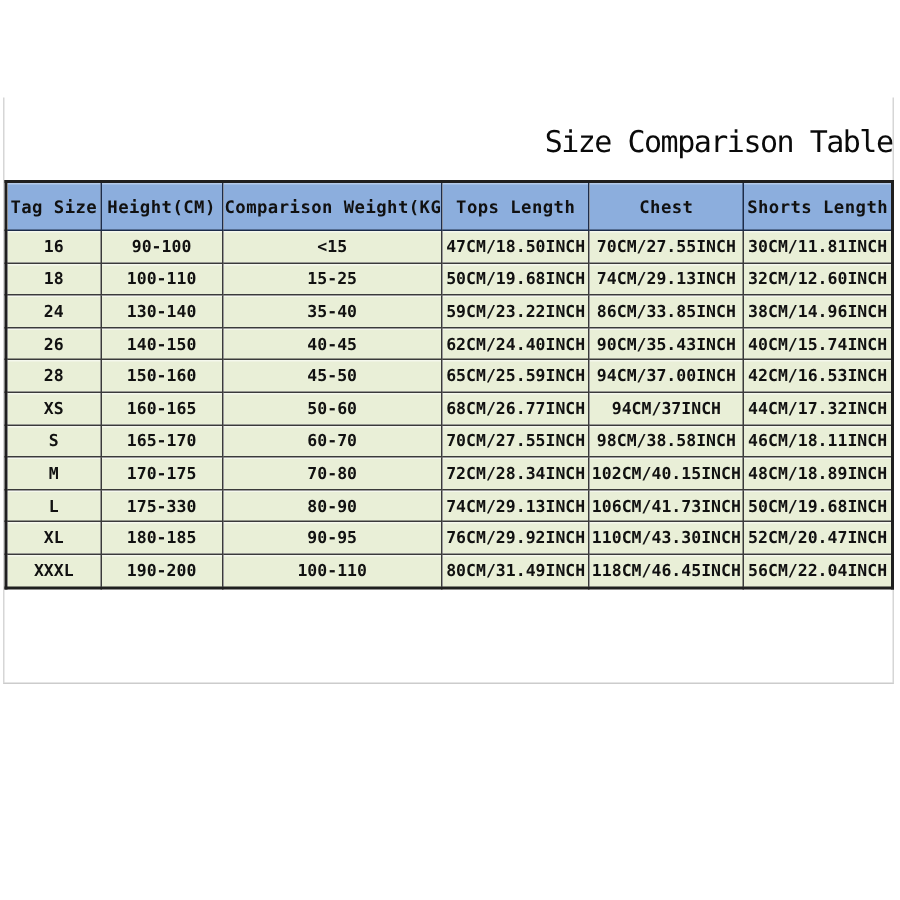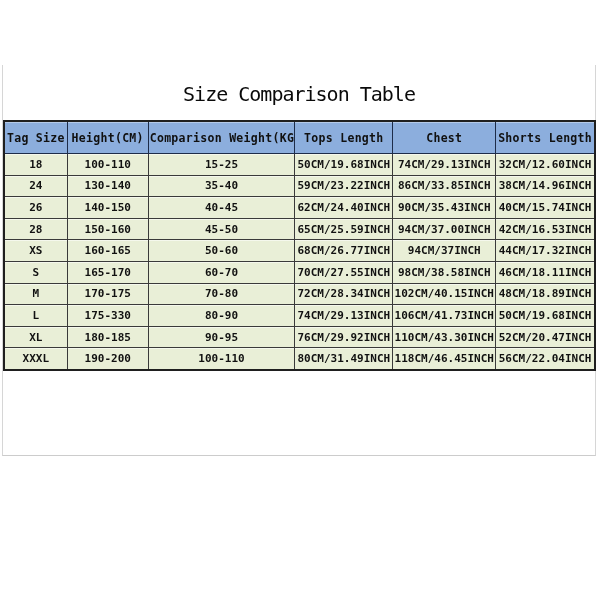--- a/index.html
+++ b/index.html
@@ -6,21 +6,21 @@
   .stage{
     position:relative;width:600px;height:600px;background:#ffffff;overflow:hidden;
     font-family:"DejaVu Sans Mono","Liberation Mono",monospace;color:#111;
   }
   .panel{
     position:absolute;left:2px;top:65px;width:594px;height:391px;
     border-left:1px solid #d6d6d6;border-right:1px solid #d6d6d6;border-bottom:1px solid #cccccc;
     background:#ffffff;box-sizing:border-box;
   }
   .title{
-    margin:15px 0 0 0;text-align:center;
+    margin:15px 0 0 0;text-align:right;
     font-size:20px;line-height:28px;font-weight:500;letter-spacing:-1px;
     color:#0a0a0a;white-space:nowrap;
   }
   table.size-table{
     border-collapse:collapse;table-layout:fixed;
     width:593px;margin:12px 0 6px 0;
     border:2px solid #1f1f1f;
   }
   table.size-table th{
     background:#8caedd;
@@ -61,20 +61,28 @@
         <tr>
           <th>Tag Size</th>
           <th>Height(CM)</th>
           <th>Comparison Weight(KG)</th>
           <th>Tops Length</th>
           <th>Chest</th>
           <th>Shorts Length</th>
         </tr>
       </thead>
       <tbody>
+        <tr>
+          <td>16</td>
+          <td>90-100</td>
+          <td>&lt;15</td>
+          <td>47CM/18.50INCH</td>
+          <td>70CM/27.55INCH</td>
+          <td>30CM/11.81INCH</td>
+        </tr>
         <tr>
           <td>18</td>
           <td>100-110</td>
           <td>15-25</td>
           <td>50CM/19.68INCH</td>
           <td>74CM/29.13INCH</td>
           <td>32CM/12.60INCH</td>
         </tr>
         <tr>
           <td>24</td>

